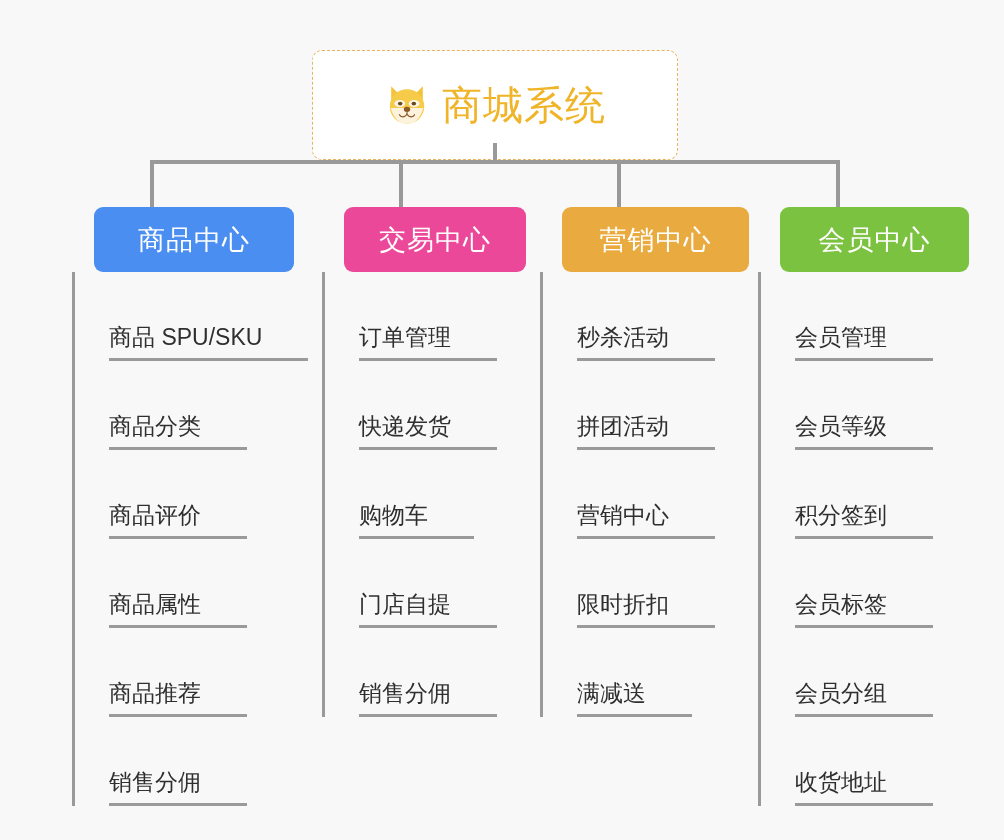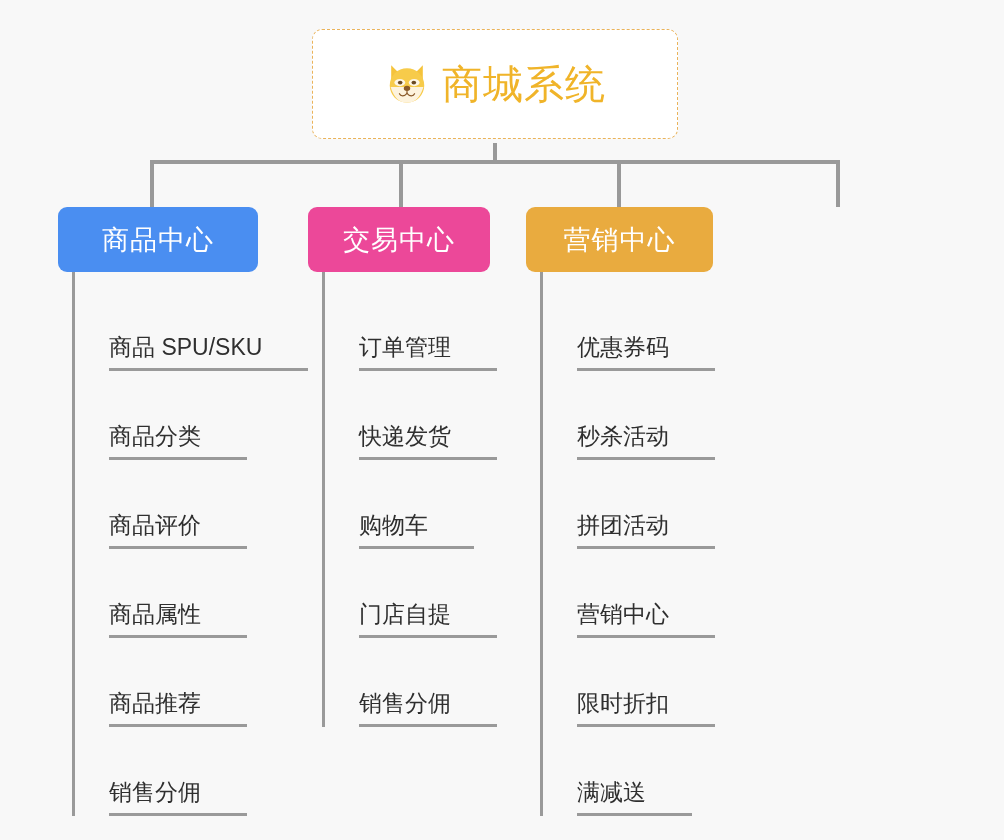--- a/index.html
+++ b/index.html
@@ -16,21 +16,21 @@
   #canvas {
     position: relative;
     width: 1004px;
     height: 840px;
   }
 
   
   .root-node {
     position: absolute;
     left: 312px;
-    top: 29px;
+    top: 50px;
     width: 366px;
     height: 110px;
     box-sizing: border-box;
     background: #ffffff;
     border: 1px dashed #eab35a;
     border-radius: 10px;
     display: flex;
     align-items: center;
     justify-content: center;
     gap: 12px;
@@ -66,26 +66,27 @@
     box-sizing: border-box;
     height: 65px;
     border-radius: 9px;
     display: flex;
     align-items: center;
     justify-content: center;
     color: #ffffff;
     font-size: 27px;
     letter-spacing: 1px;
     white-space: nowrap;
+    margin-left: 36px;
   }
   .leaf-wrap {
     position: relative;
     margin-left: 14px;
     border-left: 3px solid #9a9a9a;
-    padding-top: 10px;
+    padding-top: 0;
   }
   .leaf {
     position: relative;
     height: 89px;
     display: flex;
     align-items: flex-end;
     justify-content: flex-start;
     padding-left: 34px;
   }
   .leaf-label {
@@ -181,34 +182,56 @@
         </div>
     </div>
   </div>
 
   <div class="column" style="left:526px; width:187px;text-align:center;">
     <div class="cat-header" style="width: 187px; background: rgb(233, 171, 63);">
       <span>营销中心</span>
     </div>
     <div class="leaf-wrap">
       <div class="leaf">
-          <span class="leaf-label">优惠券码</span>
-        </div>
-      <div class="leaf">
           <span class="leaf-label">秒杀活动</span>
         </div>
       <div class="leaf">
           <span class="leaf-label">拼团活动</span>
         </div>
       <div class="leaf">
           <span class="leaf-label">营销中心</span>
         </div>
       <div class="leaf">
           <span class="leaf-label">限时折扣</span>
         </div>
       <div class="leaf">
           <span class="leaf-label">满减送</span>
         </div>
     </div>
   </div>
 
+  <div class="column" style="left:744px; width:189px;">
+    <div class="cat-header" style="width: 189px; background: rgb(124, 194, 65);">
+      <span>会员中心</span>
+    </div>
+    <div class="leaf-wrap">
+      <div class="leaf">
+          <span class="leaf-label">会员管理</span>
+        </div>
+      <div class="leaf">
+          <span class="leaf-label">会员等级</span>
+        </div>
+      <div class="leaf">
+          <span class="leaf-label">积分签到</span>
+        </div>
+      <div class="leaf">
+          <span class="leaf-label">会员标签</span>
+        </div>
+      <div class="leaf">
+          <span class="leaf-label">会员分组</span>
+        </div>
+      <div class="leaf">
+          <span class="leaf-label">收货地址</span>
+        </div>
+    </div>
+  </div>
 
 </div>
 
 </body></html>

